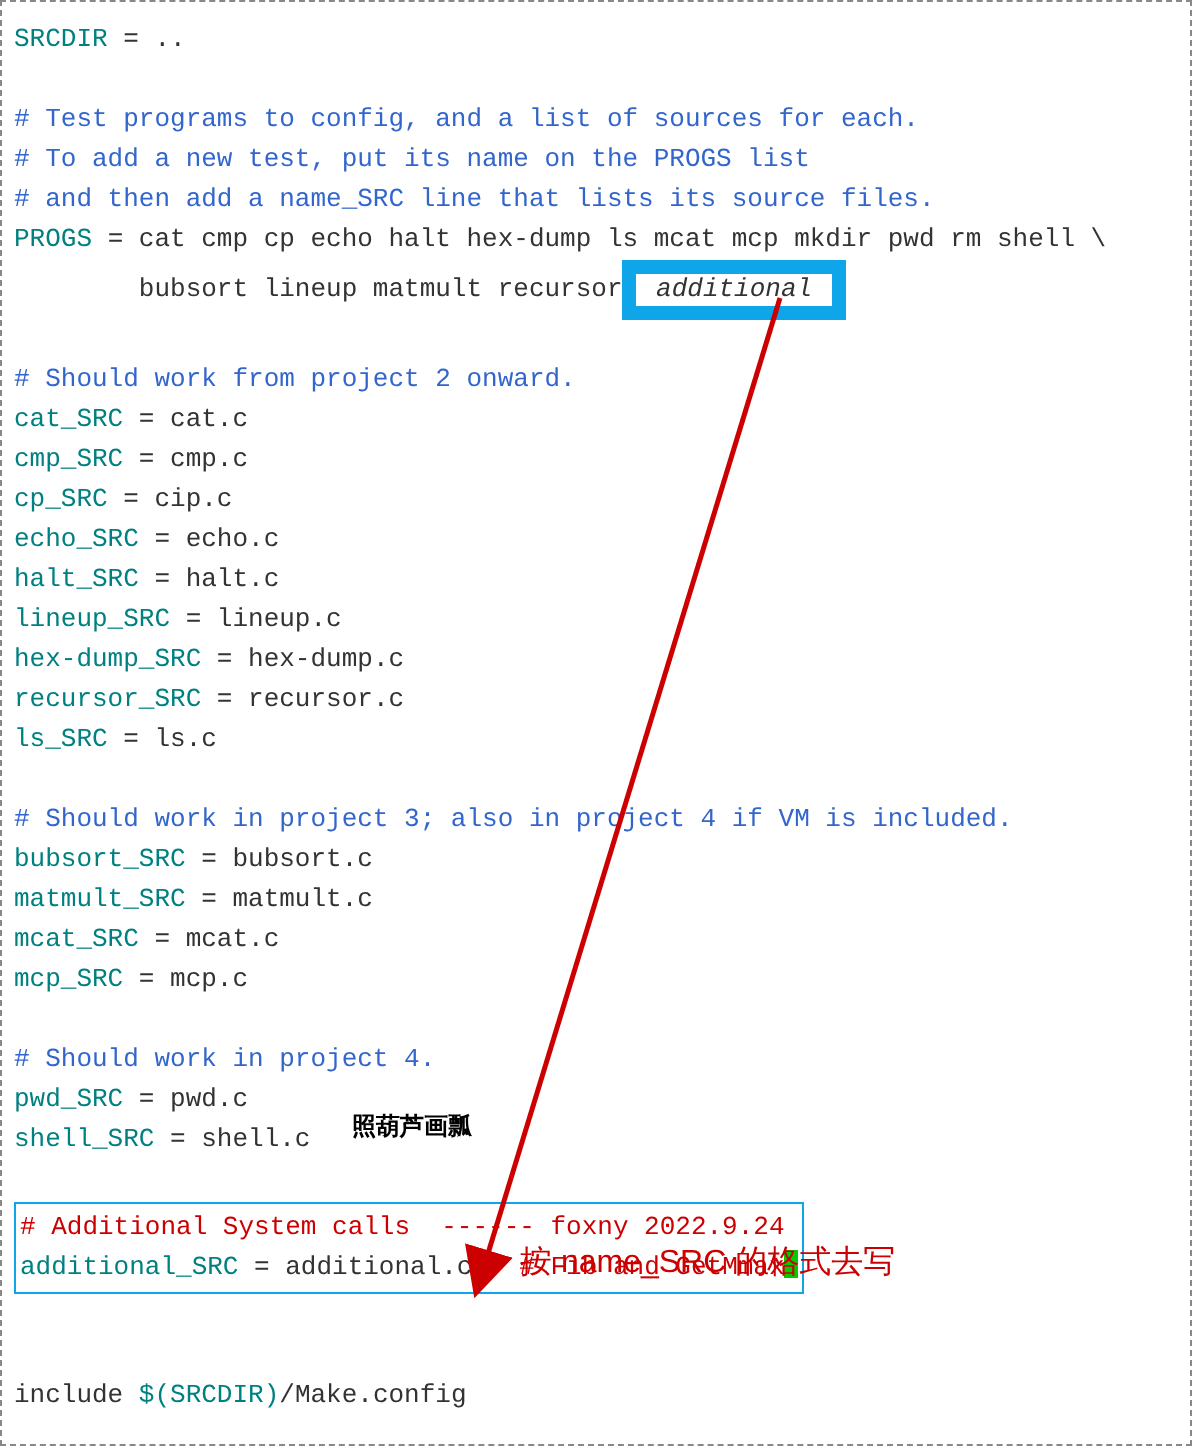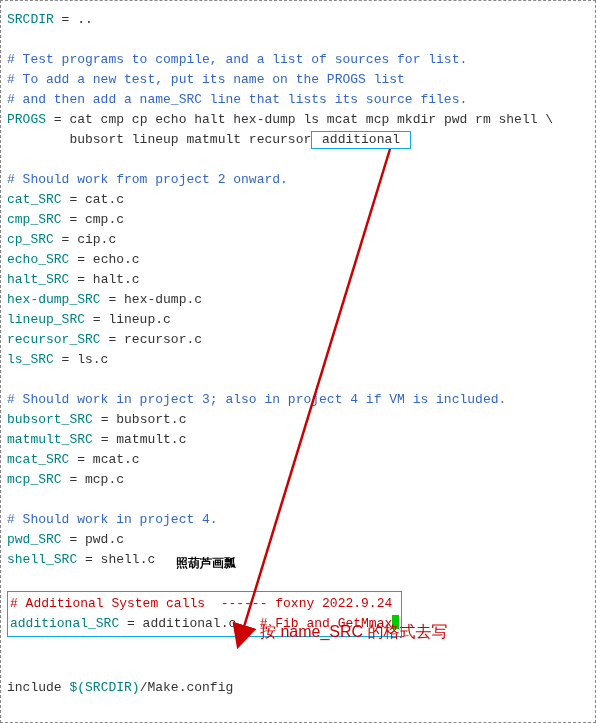--- a/index.html
+++ b/index.html
@@ -22,24 +22,25 @@
     height: 723px;
     position: relative;
   }
   .code-line { white-space: pre; }
   .var    { color: #008080; }   
   .text   { color: #333; }
   .comment{ color: #3366cc; }   
   .red    { color: #cc0000; }
 
   .box-red-inline {
-    border: 1px solid #0ea5e9;
+    border: 7px solid #0ea5e9;
     display: inline-block;
     padding: 0 2px;
     line-height: 16px;
+    font-style: italic;
   }
   .box-red-block {
     border: 1px solid #0ea5e9;
     display: block;
     padding: 2px 2px;
     margin: 1px 0;
     width: fit-content;
   }
   .box-black-inline {
     border: 1px solid #000;
@@ -75,34 +76,34 @@
     color:#cc0000;
   }
 </style>
 </head>
 <body>
 
 <div class="container">
 
 <div class="code-line"><span class="var">SRCDIR</span><span class="text"> = ..</span></div>
 <div class="code-line">&nbsp;</div>
-<div class="code-line comment"># Test programs to compile, and a list of sources for list.</div>
+<div class="code-line comment"># Test programs to config, and a list of sources for each.</div>
 <div class="code-line comment"># To add a new test, put its name on the PROGS list</div>
 <div class="code-line comment"># and then add a name_SRC line that lists its source files.</div>
 <div class="code-line"><span class="var">PROGS</span><span class="text"> = cat cmp cp echo halt hex-dump ls mcat mcp mkdir pwd rm shell \</span></div>
 <div class="code-line"><span class="text">        bubsort lineup matmult recursor</span><span class="box-red-inline text"> additional </span></div>
 <div class="code-line">&nbsp;</div>
 <div class="code-line comment"># Should work from project 2 onward.</div>
 <div class="code-line"><span class="var">cat_SRC</span><span class="text"> = cat.c</span></div>
 <div class="code-line"><span class="var">cmp_SRC</span><span class="text"> = cmp.c</span></div>
 <div class="code-line"><span class="var">cp_SRC</span><span class="text"> = cip.c</span></div>
 <div class="code-line"><span class="var">echo_SRC</span><span class="text"> = echo.c</span></div>
 <div class="code-line"><span class="var">halt_SRC</span><span class="text"> = halt.c</span></div>
+<div class="code-line"><span class="var">lineup_SRC</span><span class="text"> = lineup.c</span></div>
 <div class="code-line"><span class="var">hex-dump_SRC</span><span class="text"> = hex-dump.c</span></div>
-<div class="code-line"><span class="var">lineup_SRC</span><span class="text"> = lineup.c</span></div>
 <div class="code-line"><span class="var">recursor_SRC</span><span class="text"> = recursor.c</span></div>
 <div class="code-line"><span class="var">ls_SRC</span><span class="text"> = ls.c</span></div>
 <div class="code-line">&nbsp;</div>
 <div class="code-line comment"># Should work in project 3; also in project 4 if VM is included.</div>
 <div class="code-line"><span class="var">bubsort_SRC</span><span class="text"> = bubsort.c</span></div>
 <div class="code-line"><span class="var">matmult_SRC</span><span class="text"> = matmult.c</span></div>
 <div class="code-line"><span class="var">mcat_SRC</span><span class="text"> = mcat.c</span></div>
 <div class="code-line"><span class="var">mcp_SRC</span><span class="text"> = mcp.c</span></div>
 <div class="code-line">&nbsp;</div>
 <div class="code-line comment"># Should work in project 4.</div>

